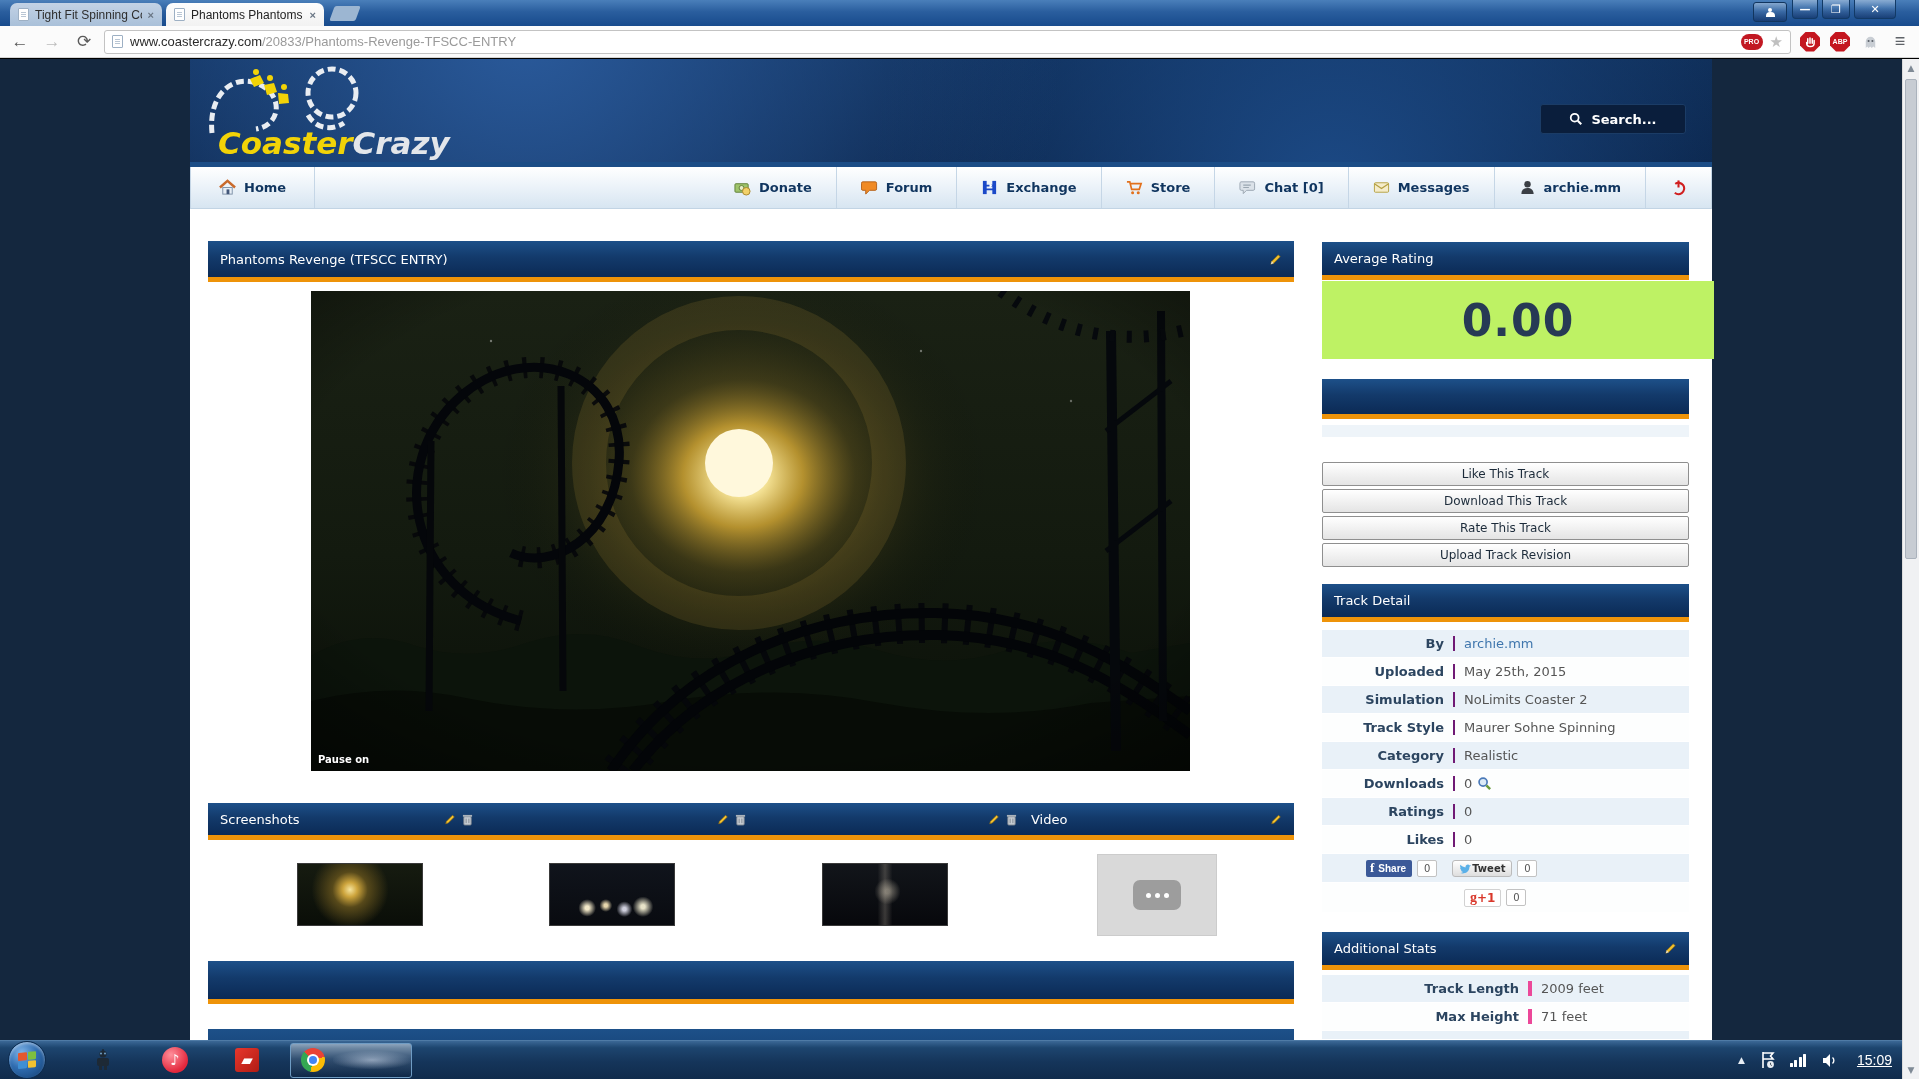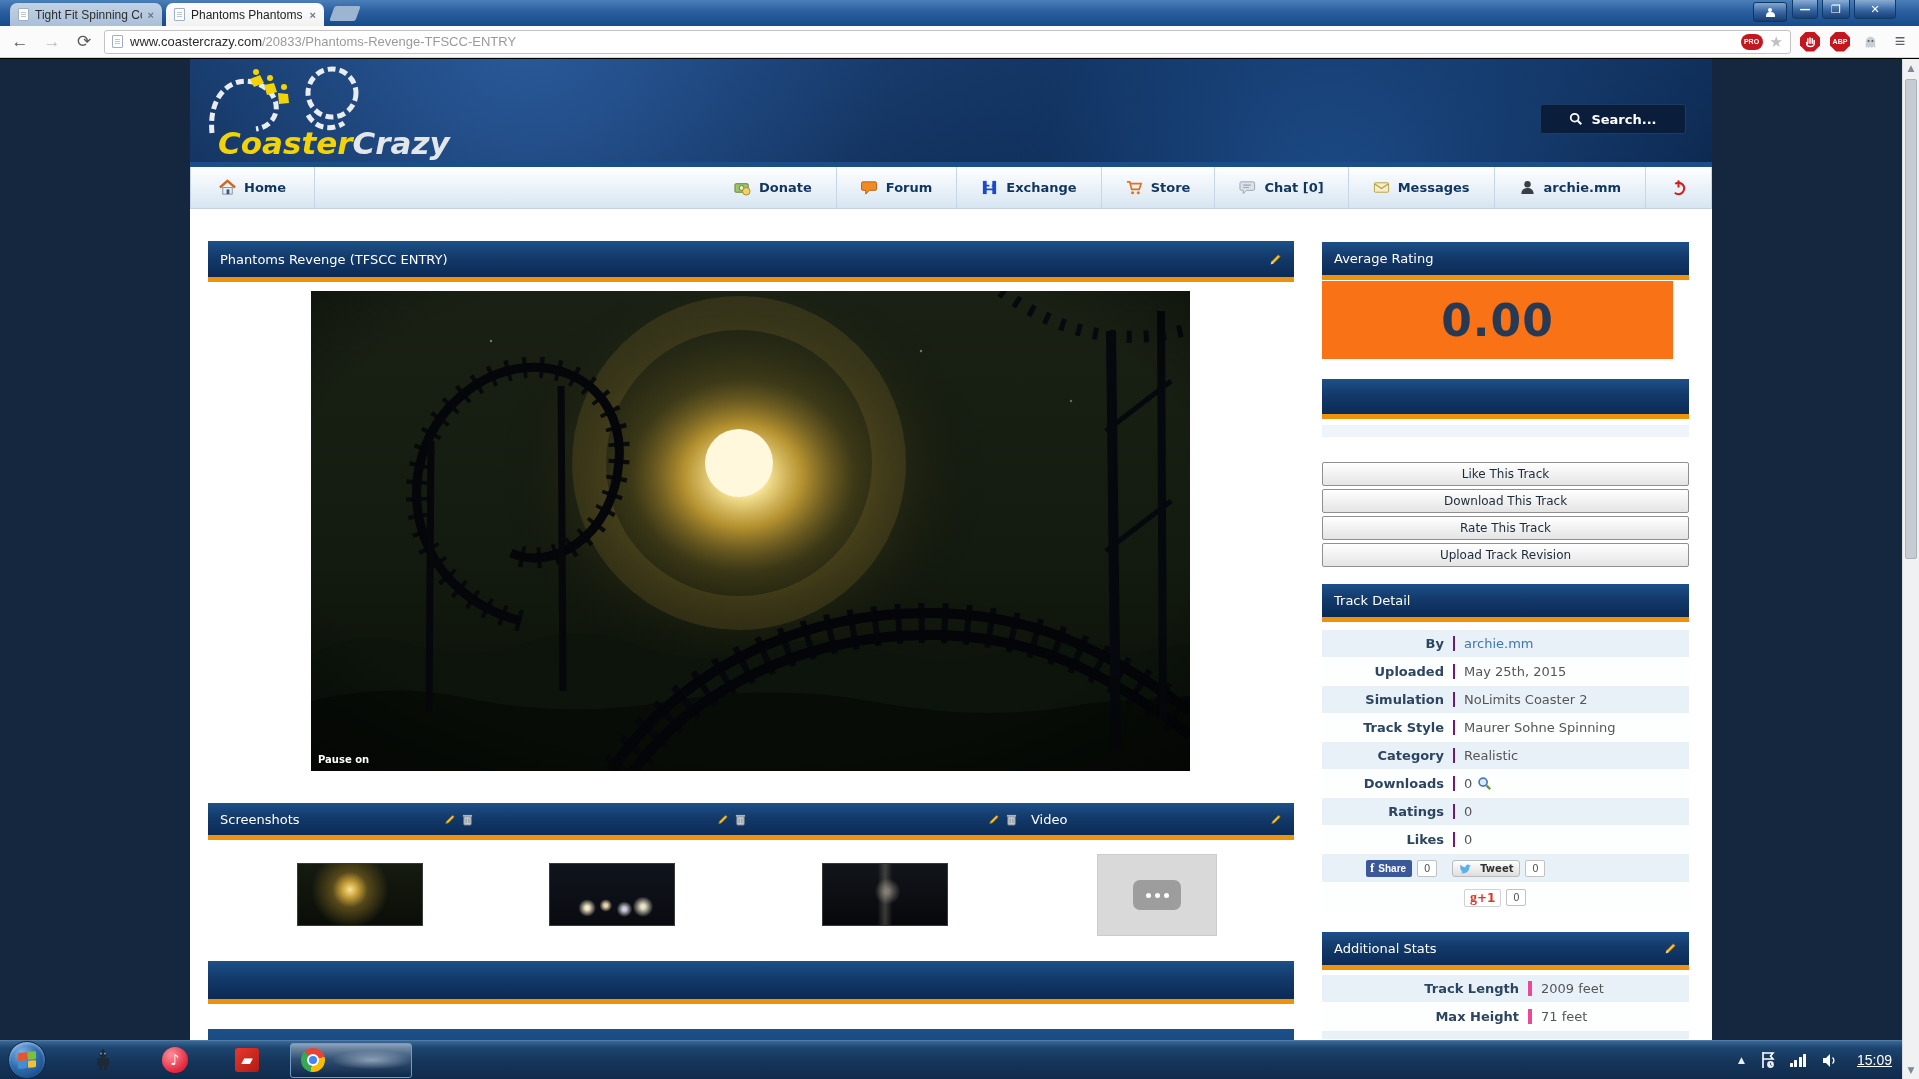--- a/index.html
+++ b/index.html
@@ -111,21 +111,21 @@
   .video-btn { width:48px; height:30px; background:#9d9d9d; border-radius:7px; display:flex; align-items:center; justify-content:center; gap:4px; }
   .video-btn i { width:5px; height:5px; border-radius:50%; background:#fff; }
 
   .bottom-bar1 { position:absolute; left:0; top:752px; width:1086px; height:43px; }
   .bottom-bar2 { position:absolute; left:0; top:820px; width:1086px; height:44px;
     background:linear-gradient(180deg,#1d5089,#123a6b); }
 
   
   .sidebar { position:absolute; left:1132px; top:0; width:367px; height:864px; }
   .sb-block-hd { position:absolute; left:0; width:367px; height:38px; }
-  .rating-panel { position:absolute; left:0; top:72px; width:351px; height:78px; background:#f97316;
+  .rating-panel { position:absolute; left:0; top:72px; width:392px; height:78px; background:#bef264;
     display:flex; align-items:center; justify-content:center; }
   .rating-value { font-size:44px; font-weight:bold; color:#273a55; letter-spacing:1px; }
   .light-strip { position:absolute; left:0; top:216px; width:367px; height:12px; background:#eef4f9; }
   .action-btn { position:absolute; left:0; width:367px; height:24px; background:linear-gradient(180deg,#ffffff,#e4e4e4);
     border:1px solid #8f8f8f; border-radius:2px; color:#1c2b3a; font-size:12px;
     display:flex; align-items:center; justify-content:center; }
 
   .tdrows { position:absolute; left:0; top:421px; width:367px; }
   .tdrow { display:flex; height:27px; margin-bottom:1px; align-items:center; background:#fdfefe; }
   .tdrow:nth-child(odd) { background:#e9f1f8; }
@@ -134,21 +134,21 @@
   .link { color:#3f76ad; }
 
   .share-row { display:flex; height:28px; align-items:center; background:#e9f1f8; margin-bottom:1px; }
   .gplus-row { display:flex; height:29px; align-items:center; background:#fdfefe; }
   .fb-btn { margin-left:44px; height:17px; background:#3b5998; border-radius:2px; color:#fff; font-size:10px; font-weight:bold;
     display:flex; align-items:center; padding:0 6px 0 4px; gap:4px; font-family:"Liberation Sans", sans-serif; }
   .fb-f { font-family:"Liberation Serif", serif; font-size:13px; }
   .cnt { height:17px; min-width:20px; background:#fff; border:1px solid #c2c2c2; border-radius:2px; color:#555;
     font-size:10px; display:flex; align-items:center; justify-content:center; margin-left:5px; padding:0 4px; }
   .tw-btn { margin-left:15px; height:17px; background:linear-gradient(180deg,#fff,#dedede); border:1px solid #bbb; border-radius:3px;
-    color:#333; font-size:10px; font-weight:bold; display:flex; align-items:center; padding:0 6px; gap:8px; }
+    color:#333; font-size:10px; font-weight:bold; display:flex; align-items:center; padding:0 6px; gap:0; }
   .gp-btn { margin-left:142px; height:18px; background:#fff; border:1px solid #d2d2d2; border-radius:2px;
     color:#d9372a; font-size:12px; font-weight:bold; display:flex; align-items:center; padding:0 5px; }
   .gp-g { font-family:"Liberation Serif", serif; font-size:14px; }
 
   .statrows { position:absolute; left:0; top:766px; width:367px; }
   .strow { display:flex; height:27px; margin-bottom:1px; align-items:center; background:#fdfefe; }
   .strow:nth-child(odd) { background:#e9f1f8; }
   .stl { width:210px; text-align:right; font-weight:bold; color:#2c4560; font-size:13px; padding-right:9px; border-right:4px solid #ec4899; }
   .stv { flex:1; padding-left:9px; font-size:13px; color:#555; }
   .strow-partial { height:8px; background:#e9f1f8; }

